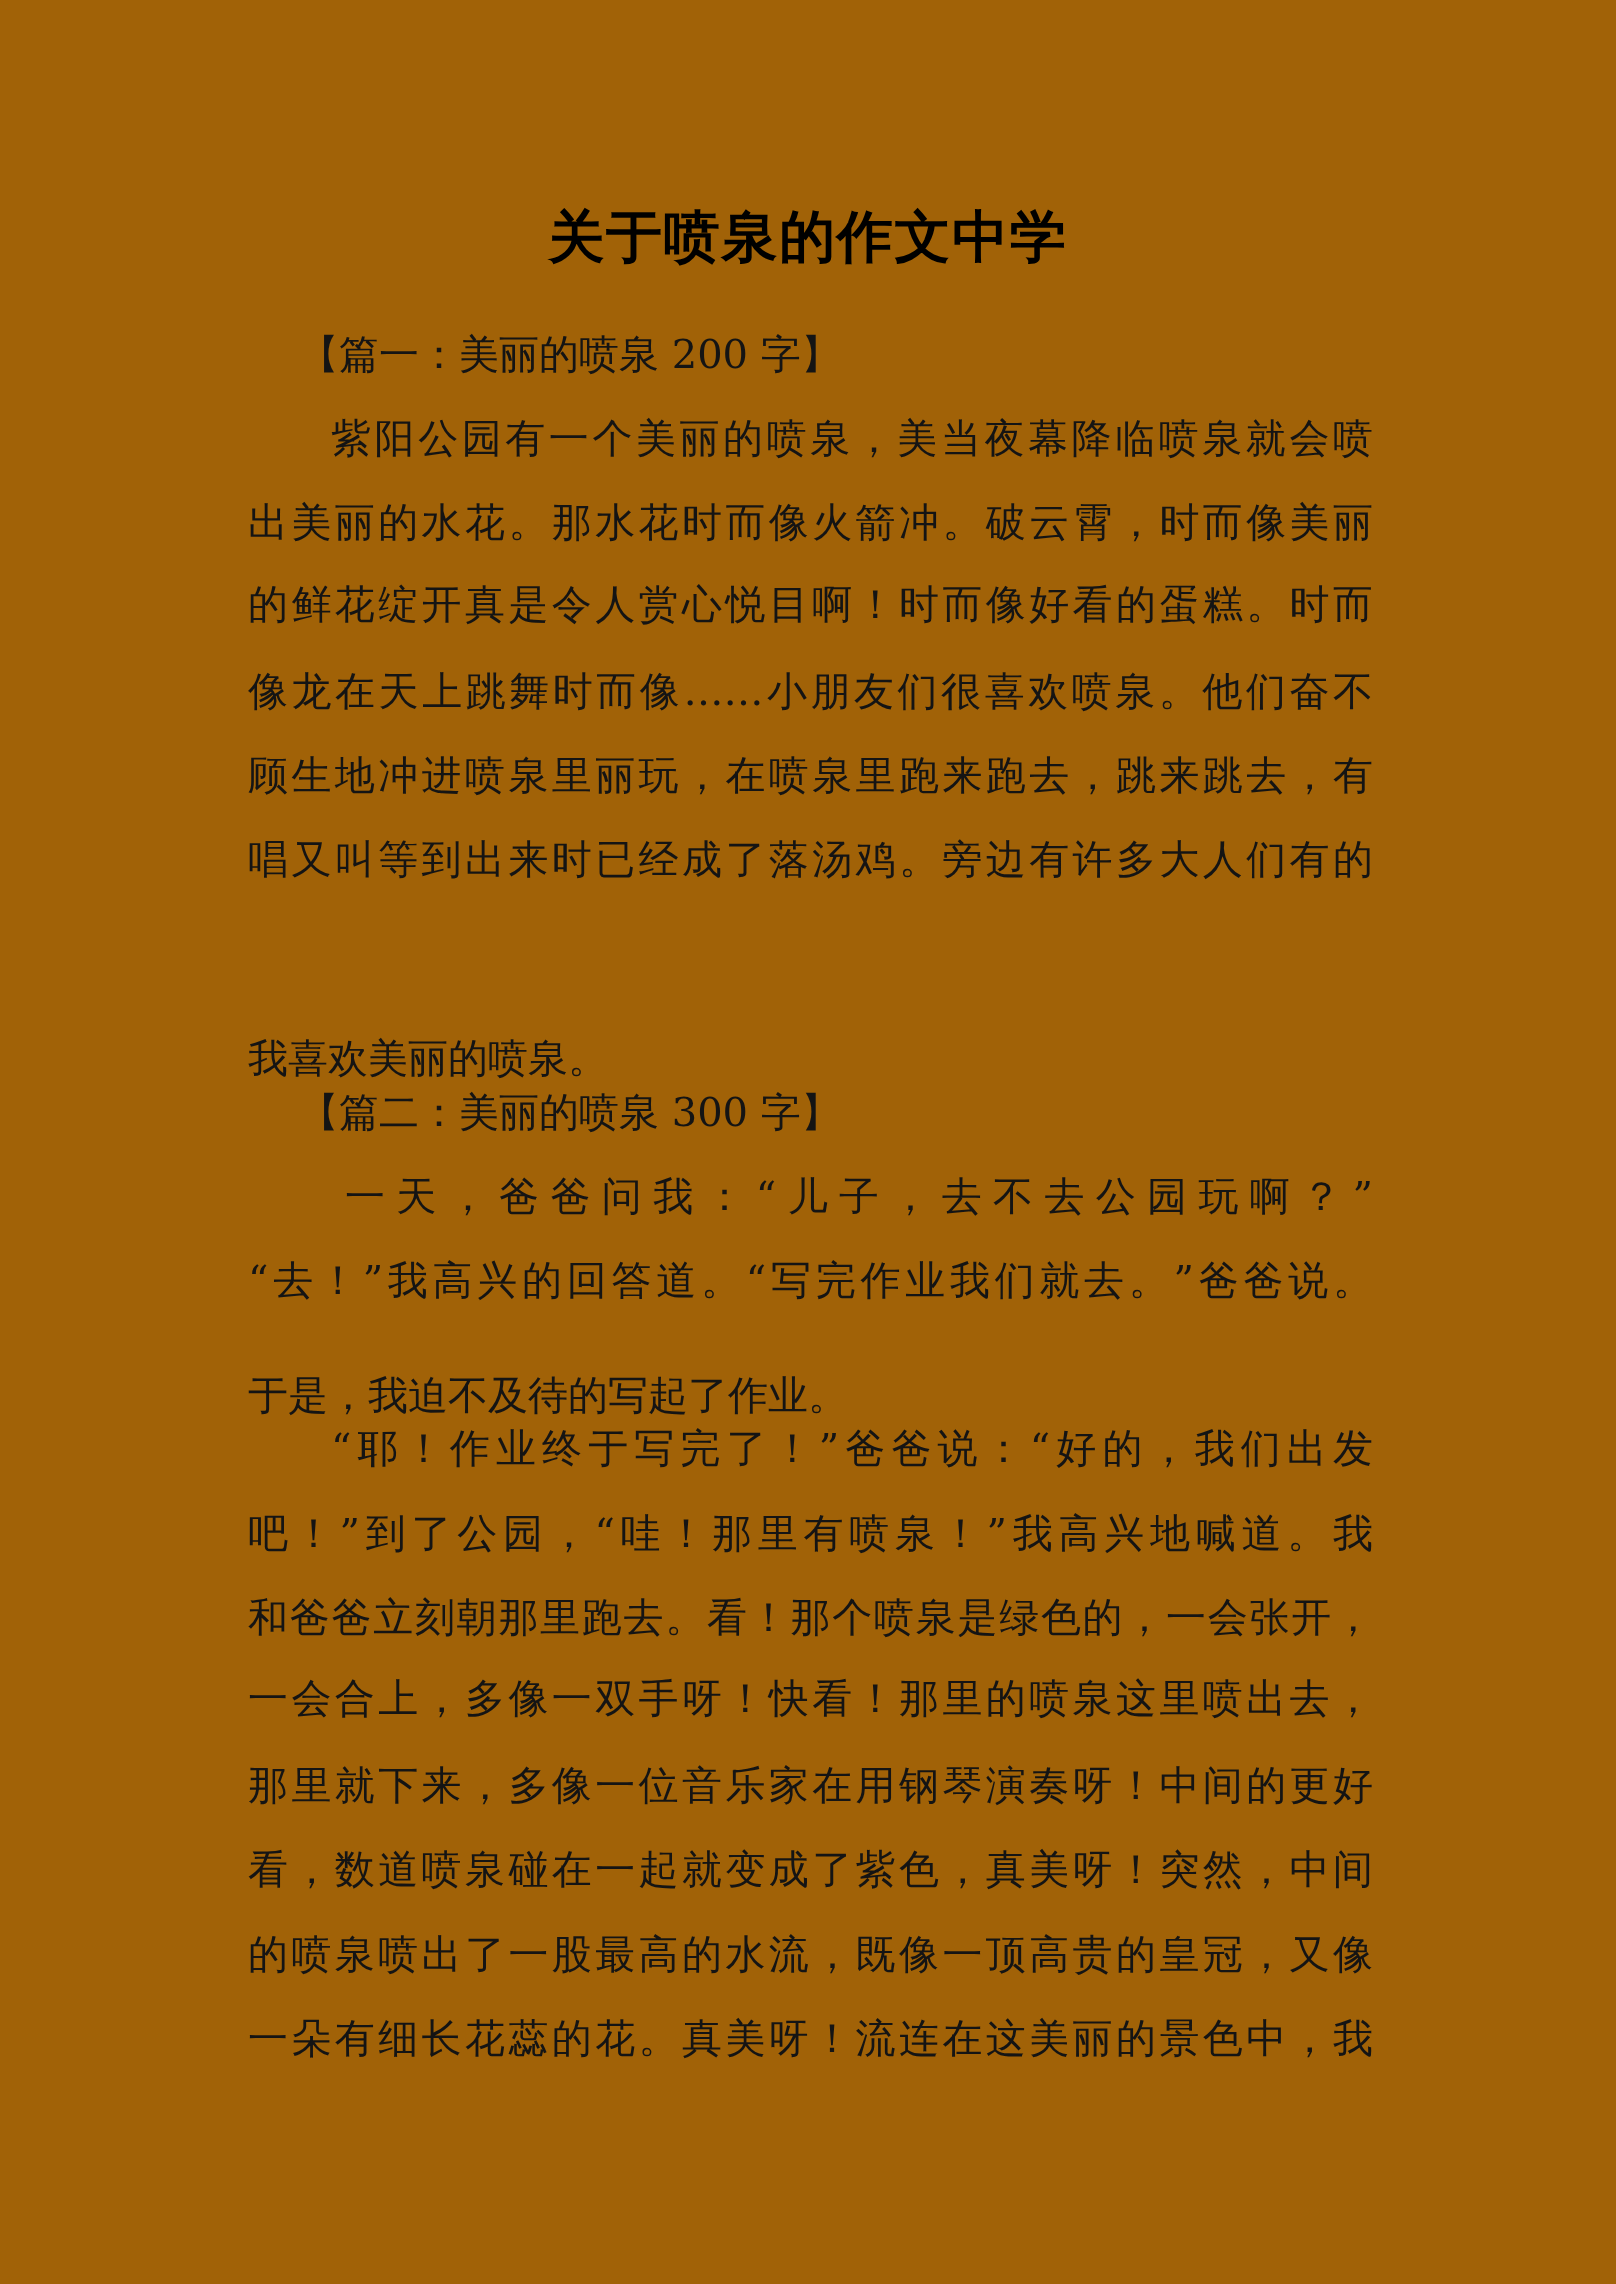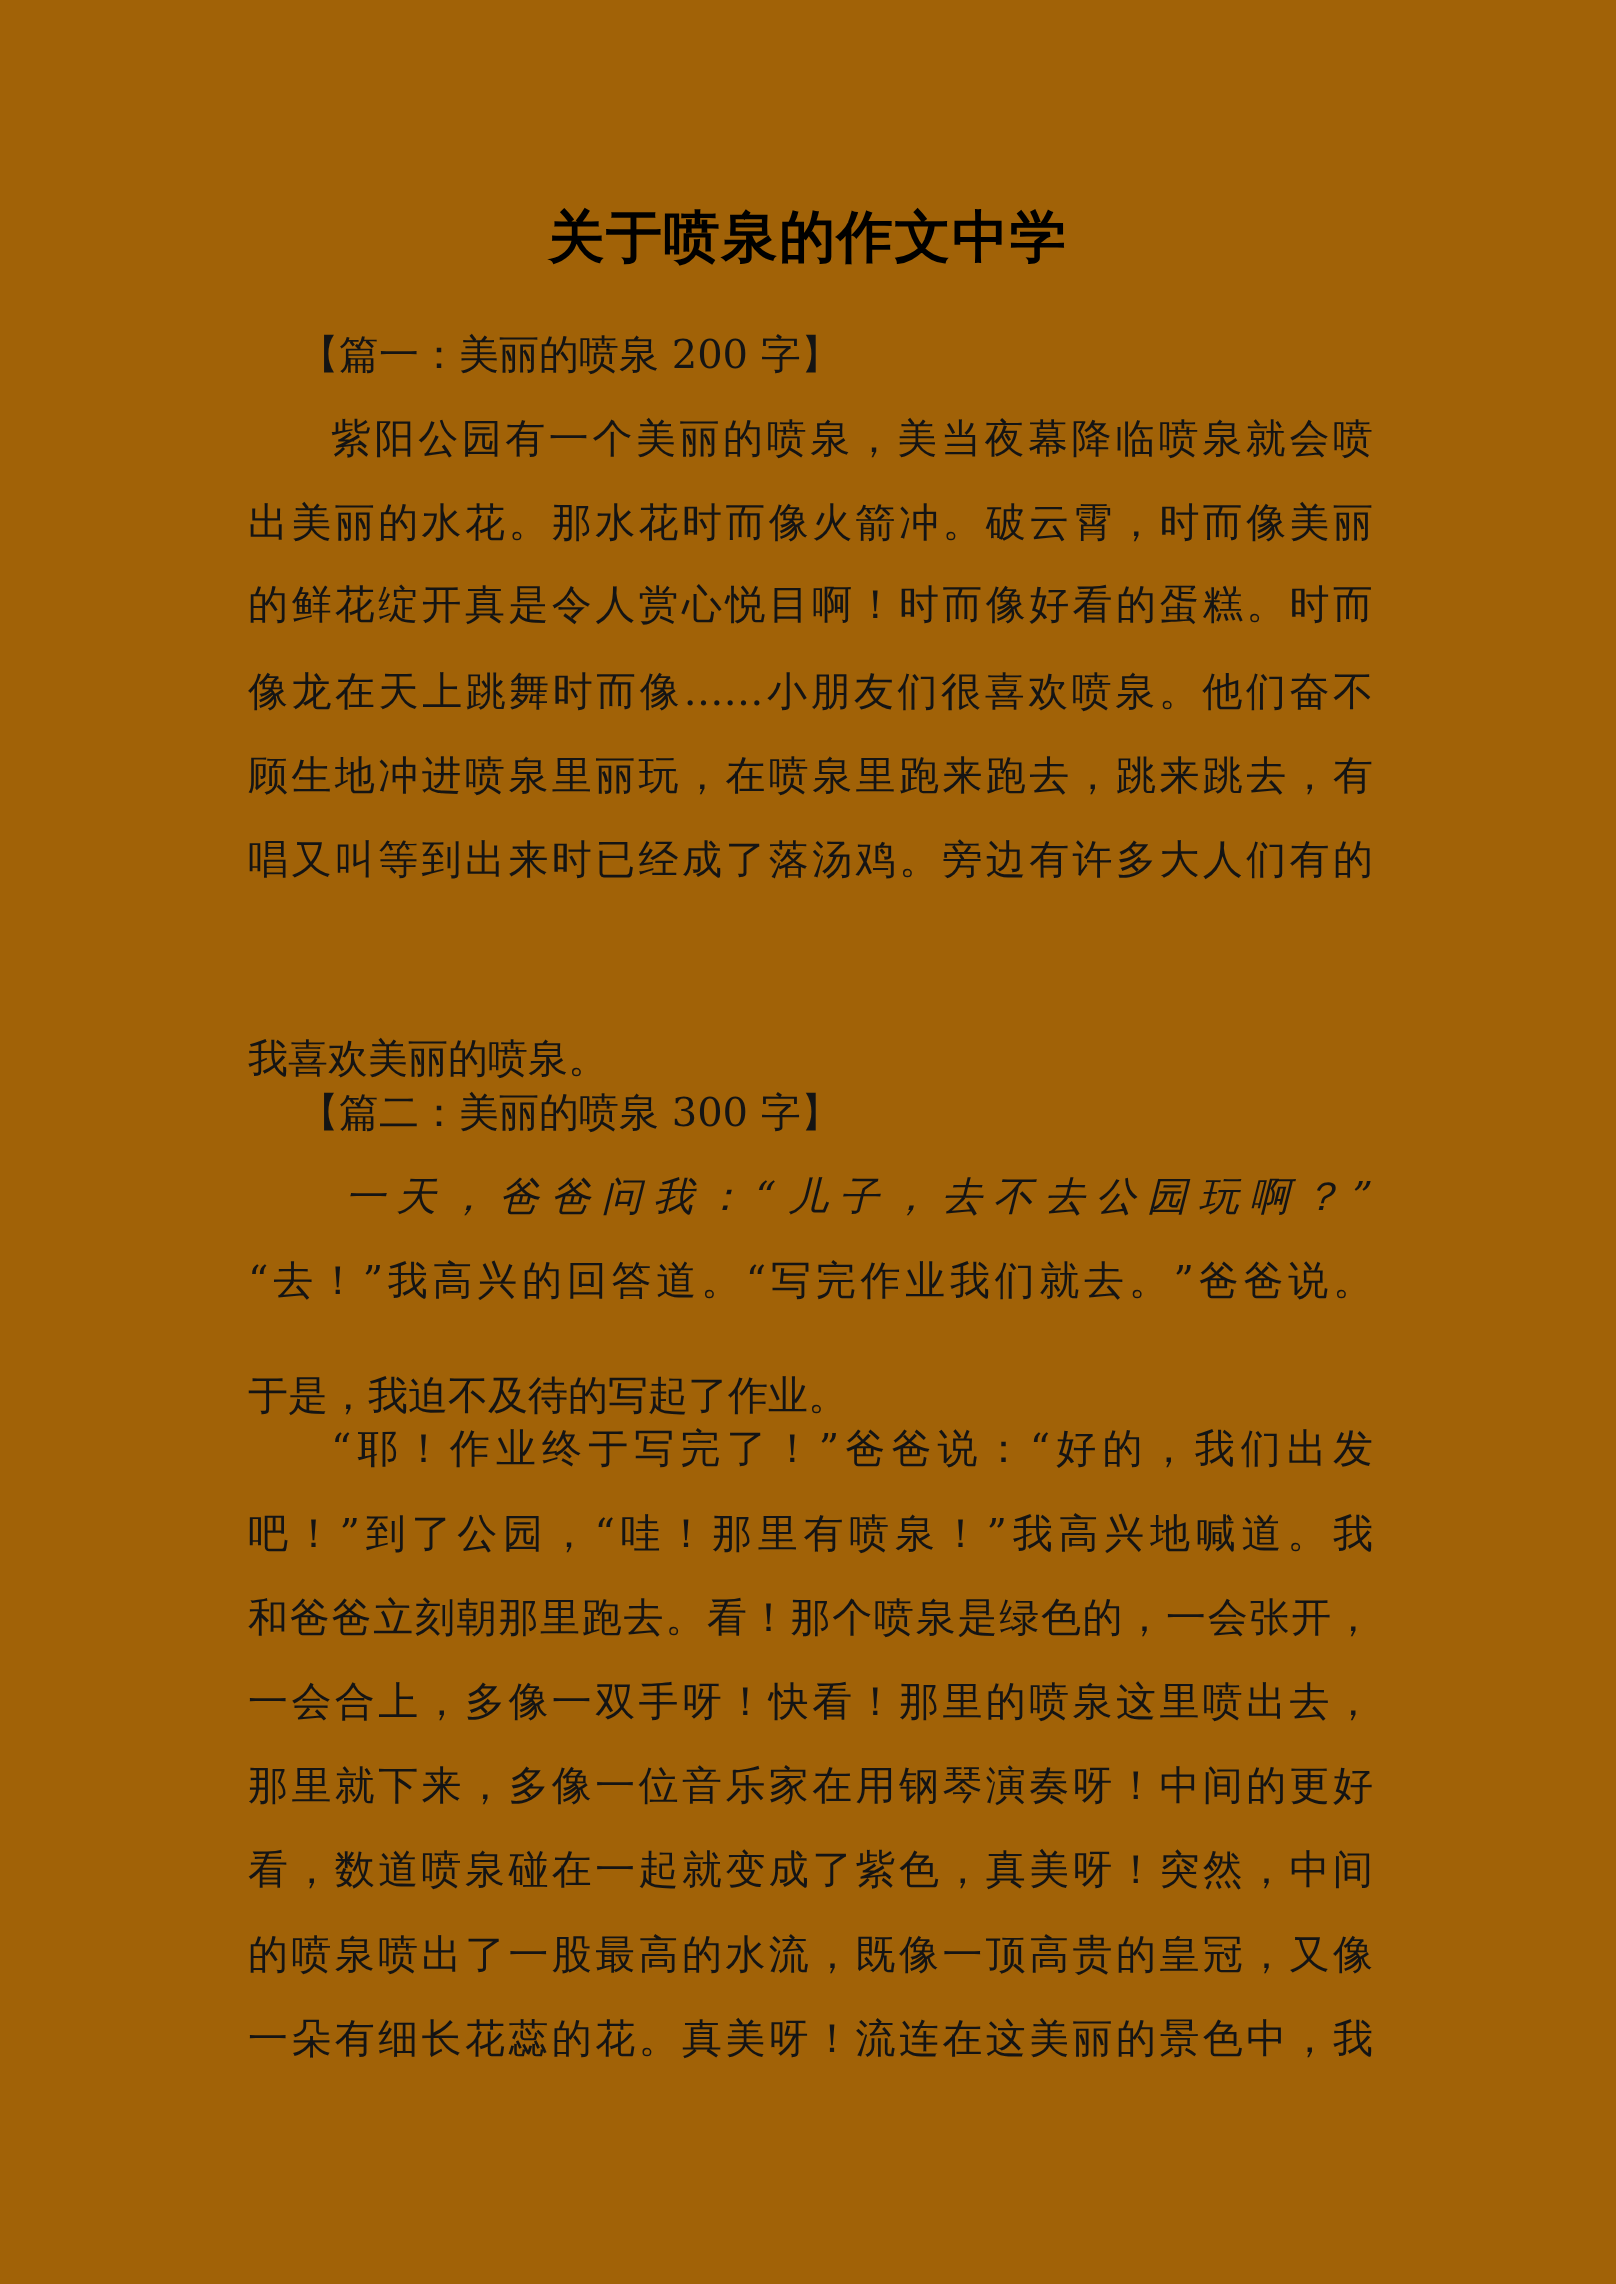--- a/index.html
+++ b/index.html
@@ -82,27 +82,27 @@
   <div class="line indent" style="top:409px;">紫阳公园有一个美丽的喷泉，美当夜幕降临喷泉就会喷</div>
   <div class="line" style="top:493px;">出美丽的水花。那水花时而像火箭冲。破云霄，时而像美丽</div>
   <div class="line" style="top:578px;font-family:Liberation Mono, monospace;">的鲜花绽开真是令人赏心悦目啊！时而像好看的蛋糕。时而</div>
   <div class="line" style="top:662px;">像龙在天上跳舞时而像……小朋友们很喜欢喷泉。他们奋不</div>
   <div class="line" style="top:746px;">顾生地冲进喷泉里丽玩，在喷泉里跑来跑去，跳来跳去，有</div>
   <div class="line" style="top:830px;">唱又叫等到出来时已经成了落汤鸡。旁边有许多大人们有的</div>
   <div class="line last" style="top:998px;">我喜欢美丽的喷泉。</div>
 
   <div class="line heading" style="top:1083px;">【篇二：美丽的喷泉 300 字】</div>
 
-  <div class="line indent-quote" style="top:1167px;font-style:italic;">一天，爸爸问我：“儿子，去不去公园玩啊？”</div>
+  <div class="line indent-quote" style="top:1167px;">一天，爸爸问我：“儿子，去不去公园玩啊？”</div>
   <div class="line" style="top:1251px;">“去！”我高兴的回答道。“写完作业我们就去。”爸爸说。</div>
   <div class="line last" style="top:1335px;">于是，我迫不及待的写起了作业。</div>
 
   <div class="line indent" style="top:1419px;">“耶！作业终于写完了！”爸爸说：“好的，我们出发</div>
   <div class="line" style="top:1504px;">吧！”到了公园，“哇！那里有喷泉！”我高兴地喊道。我</div>
   <div class="line" style="top:1588px;">和爸爸立刻朝那里跑去。看！那个喷泉是绿色的，一会张开，</div>
-  <div class="line" style="top:1672px;">一会合上，多像一双手呀！快看！那里的喷泉这里喷出去，</div>
+  <div class="line" style="top:1672px;font-family:Liberation Mono, monospace;">一会合上，多像一双手呀！快看！那里的喷泉这里喷出去，</div>
   <div class="line" style="top:1756px;">那里就下来，多像一位音乐家在用钢琴演奏呀！中间的更好</div>
   <div class="line" style="top:1840px;">看，数道喷泉碰在一起就变成了紫色，真美呀！突然，中间</div>
   <div class="line" style="top:1925px;">的喷泉喷出了一股最高的水流，既像一顶高贵的皇冠，又像</div>
   <div class="line" style="top:2009px;">一朵有细长花蕊的花。真美呀！流连在这美丽的景色中，我</div>
 
 </div>
 
 
 </body></html>

